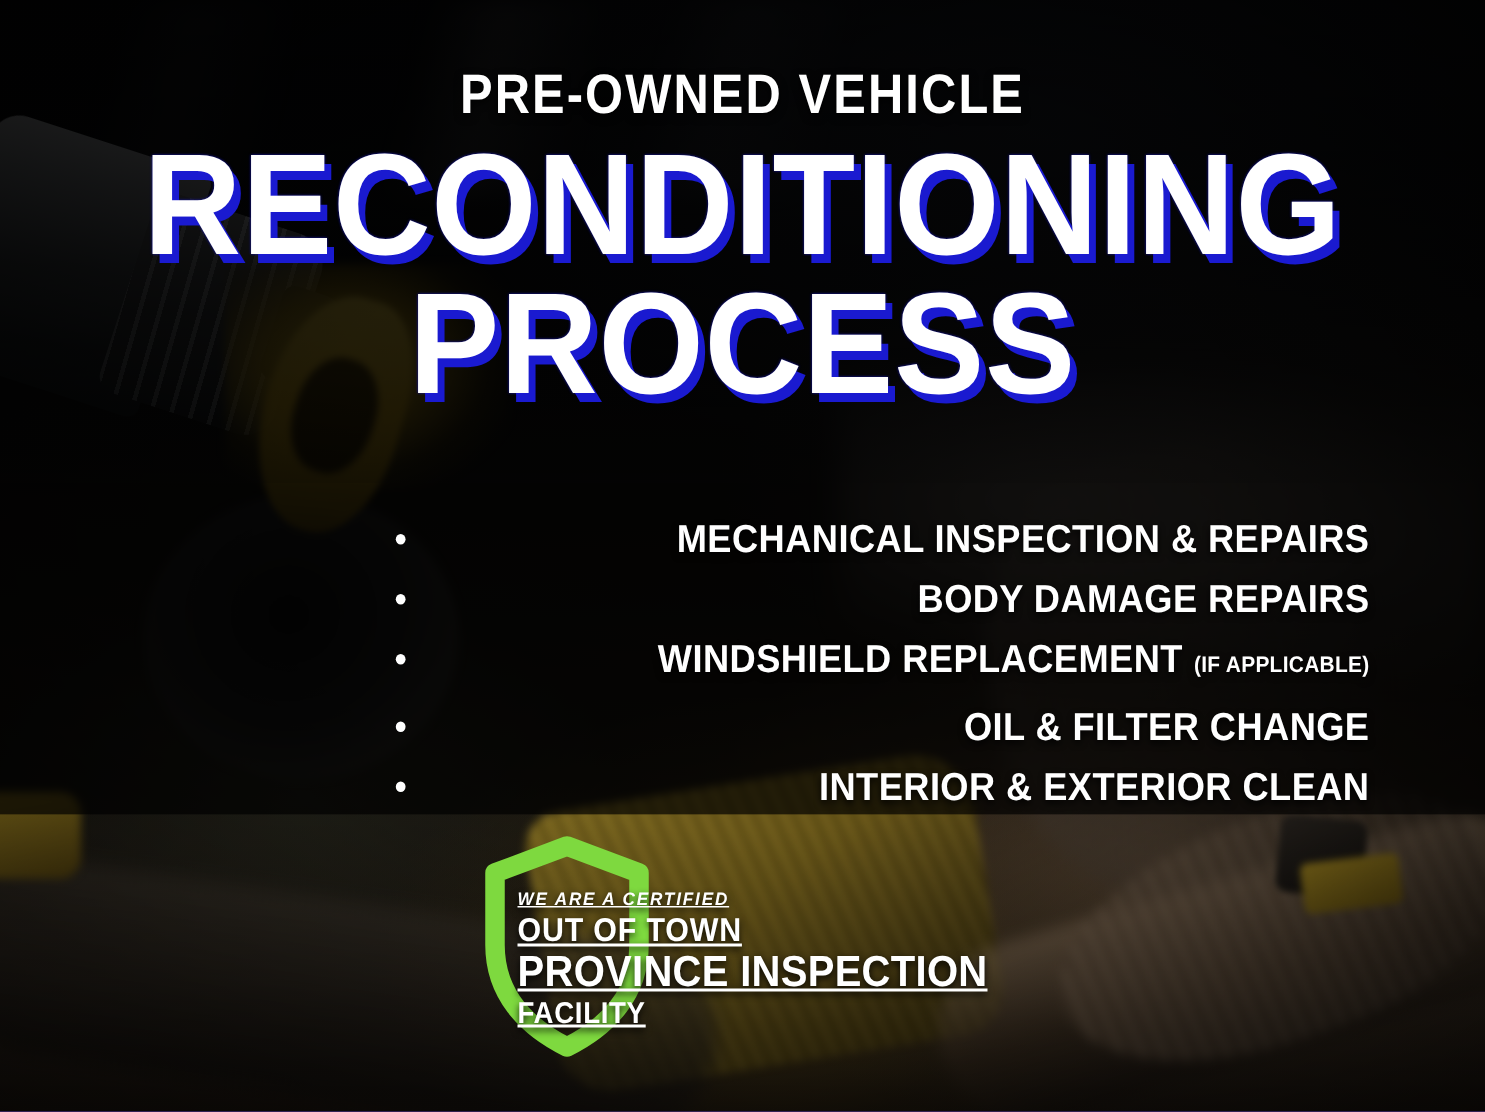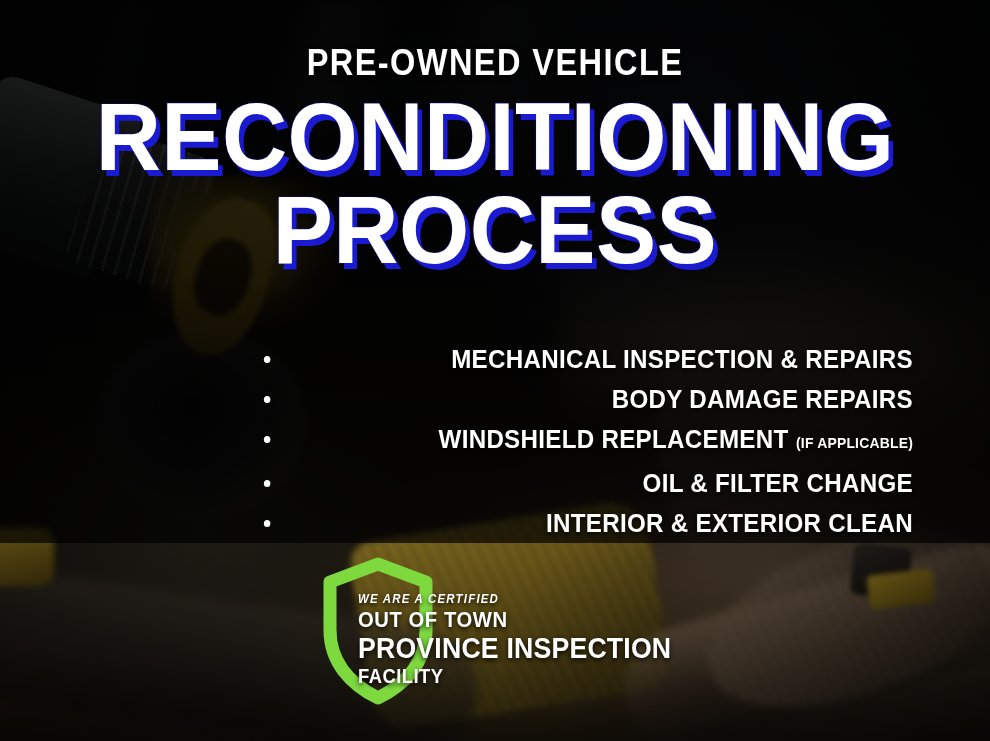--- a/index.html
+++ b/index.html
@@ -250,23 +250,24 @@
   .note{
     font-size:15px;
     letter-spacing:.2px;
     margin-left:8px;
   }
 
   
   .badge{position:absolute;left:318px;top:556px;width:360px;height:150px;}
   .shield{position:absolute;left:0;top:0;}
   .badge-text{
-    position:absolute;left:40px;top:36px;
+    position:absolute;left:27px;top:36px;
     color:#fff;
     text-shadow:0 2px 5px rgba(0,0,0,.9);
+    text-decoration:underline;
   }
   .bt1{
     font-size:12px;font-weight:bold;font-style:italic;
     letter-spacing:1.3px;line-height:14px;
     transform:scaleX(.95);transform-origin:left center;
     white-space:nowrap;
   }
   .bt2{
     font-size:22px;font-weight:bold;
     letter-spacing:.6px;line-height:25px;margin-top:1px;

